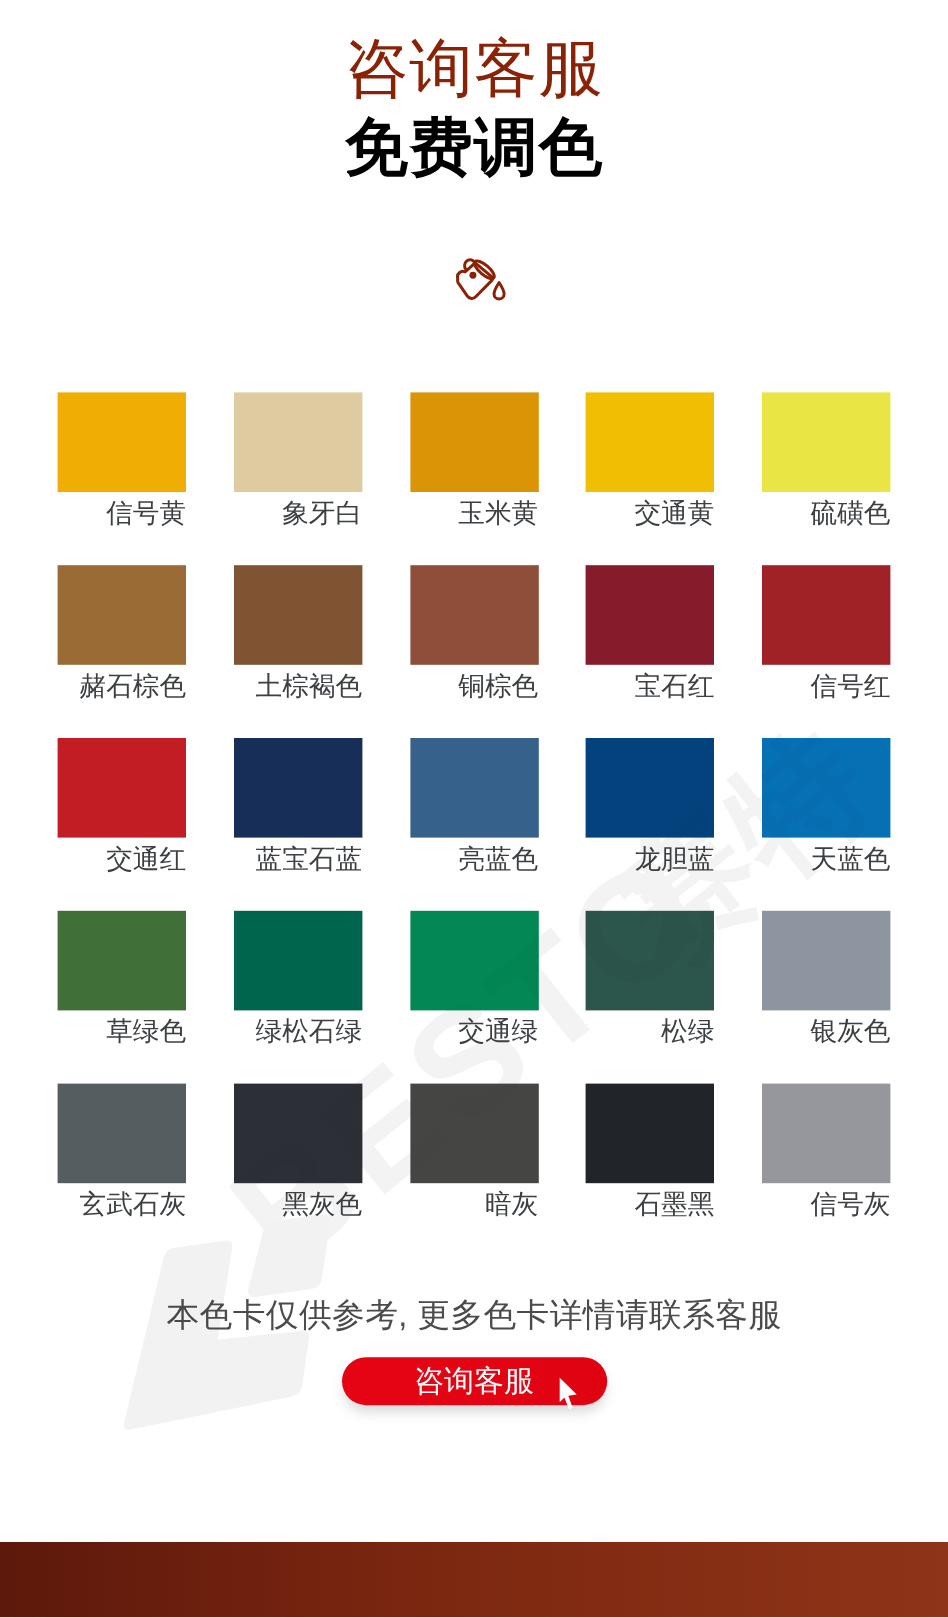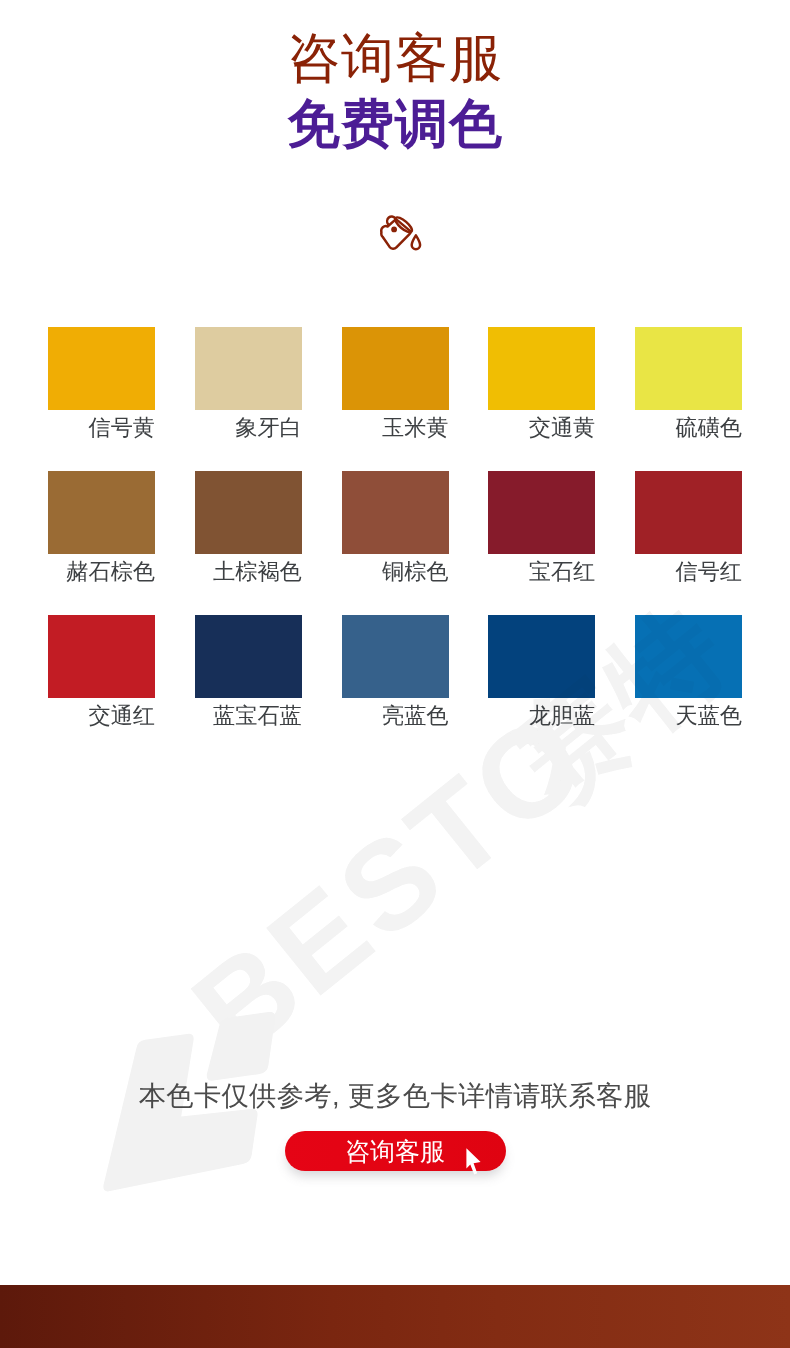--- a/index.html
+++ b/index.html
@@ -9,21 +9,21 @@
 
   
   .wm{position:absolute;left:0;top:0;width:790px;height:1348px;pointer-events:none;overflow:hidden;z-index:6;mix-blend-mode:multiply;}
   .wm-back{z-index:0;mix-blend-mode:normal;}
   .wm-logo{position:absolute;left:88px;top:1012px;width:200px;height:190px;}
   .wm-text{position:absolute;left:128px;top:540px;width:700px;height:560px;}
 
   
   .title-block{position:absolute;left:0;top:0;width:790px;text-align:center;z-index:2;}
   .title1{font-size:53px;line-height:64px;color:#8a2206;font-weight:400;letter-spacing:1px;padding-top:26px;}
-  .title2{font-size:53px;line-height:67px;color:#4c1d95;font-weight:700;letter-spacing:1px;}
+  .title2{font-size:53px;line-height:67px;color:#000000;font-weight:700;letter-spacing:1px;}
 
   .bucket-wrap{position:absolute;left:380px;top:212px;z-index:2;}
 
   
   .grid{position:absolute;left:48px;top:327px;width:694px;z-index:2;}
   .row{display:flex;justify-content:space-between;height:144px;}
   .cell{width:107px;}
   .sw{width:107px;height:83px;}
   .lbl{text-align:right;font-size:22.2px;line-height:26px;color:#3d4043;margin-top:5px;white-space:nowrap;}
 
@@ -180,20 +180,64 @@
         </div>
         <div class="cell">
           <div class="sw" style="background: rgb(3, 66, 125);"></div>
           <div class="lbl">龙胆蓝</div>
         </div>
         <div class="cell">
           <div class="sw" style="background: rgb(6, 112, 180);"></div>
           <div class="lbl">天蓝色</div>
         </div>
       </div>
+      <div class="row">
+        <div class="cell">
+          <div class="sw" style="background: rgb(65, 111, 56);"></div>
+          <div class="lbl">草绿色</div>
+        </div>
+        <div class="cell">
+          <div class="sw" style="background: rgb(0, 101, 77);"></div>
+          <div class="lbl">绿松石绿</div>
+        </div>
+        <div class="cell">
+          <div class="sw" style="background: rgb(2, 135, 85);"></div>
+          <div class="lbl">交通绿</div>
+        </div>
+        <div class="cell">
+          <div class="sw" style="background: rgb(44, 85, 76);"></div>
+          <div class="lbl">松绿</div>
+        </div>
+        <div class="cell">
+          <div class="sw" style="background: rgb(141, 149, 160);"></div>
+          <div class="lbl">银灰色</div>
+        </div>
+      </div>
+      <div class="row">
+        <div class="cell">
+          <div class="sw" style="background: rgb(85, 93, 97);"></div>
+          <div class="lbl">玄武石灰</div>
+        </div>
+        <div class="cell">
+          <div class="sw" style="background: rgb(44, 48, 54);"></div>
+          <div class="lbl">黑灰色</div>
+        </div>
+        <div class="cell">
+          <div class="sw" style="background: rgb(69, 69, 67);"></div>
+          <div class="lbl">暗灰</div>
+        </div>
+        <div class="cell">
+          <div class="sw" style="background: rgb(33, 36, 41);"></div>
+          <div class="lbl">石墨黑</div>
+        </div>
+        <div class="cell">
+          <div class="sw" style="background: rgb(150, 151, 156);"></div>
+          <div class="lbl">信号灰</div>
+        </div>
+      </div>
     </div>
 
   <div class="note">本色卡仅供参考, 更多色卡详情请联系客服</div>
 
   <div class="btn-wrap">
     <div class="btn">
       <span>咨询客服</span>
       <svg class="cursor" viewBox="0 0 18 30">
         <path d="M1.4 1.2 L1.4 21.6 L5.3 17.5 L9.2 27.5 L12.2 26.2 L8.6 16.2 L15.6 15.1 Z" fill="#ffffff"></path>
       </svg>

